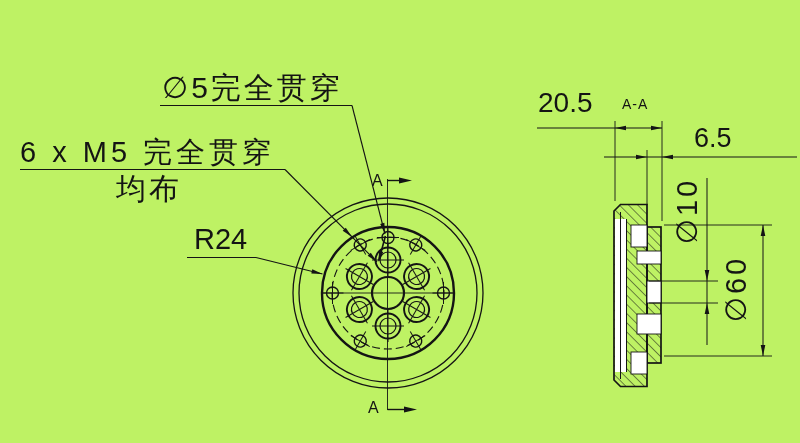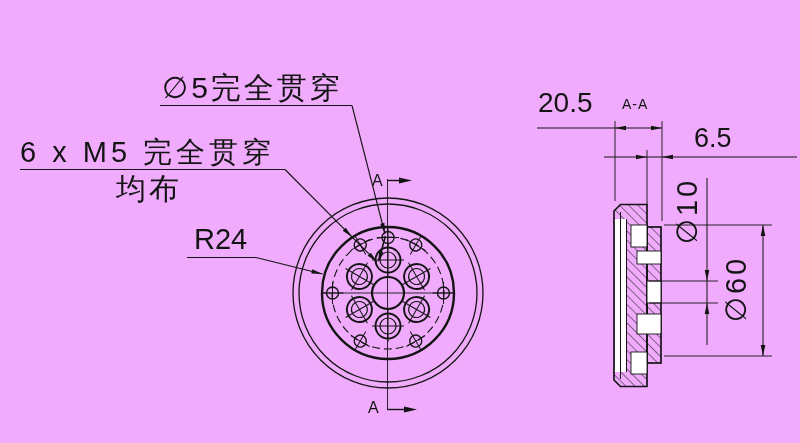--- a/index.html
+++ b/index.html
@@ -1,16 +1,16 @@
 <!DOCTYPE html>
 <html><head>
 <meta charset="utf-8">
 <style>
   html,body{margin:0;padding:0;background:#ffffff;}
-  .stage{position:relative;width:800px;height:443px;background:#f0abfc;overflow:hidden;
+  .stage{position:relative;width:800px;height:443px;background:#bef264;overflow:hidden;
          font-family:"Liberation Sans","DejaVu Sans",sans-serif;}
   svg text{fill:#141414;}
   .cjk{font-size:30px;letter-spacing:3px;}
   .cjk2{font-size:29px;letter-spacing:4px;}
   .dimtxt{font-size:28px;}
   .dimtxt-s{font-size:27px;}
   .rottxt{font-size:29px;letter-spacing:3px;}
   .secA{font-size:16px;}
   .secAA{font-size:14px;letter-spacing:1px;}
 </style>

